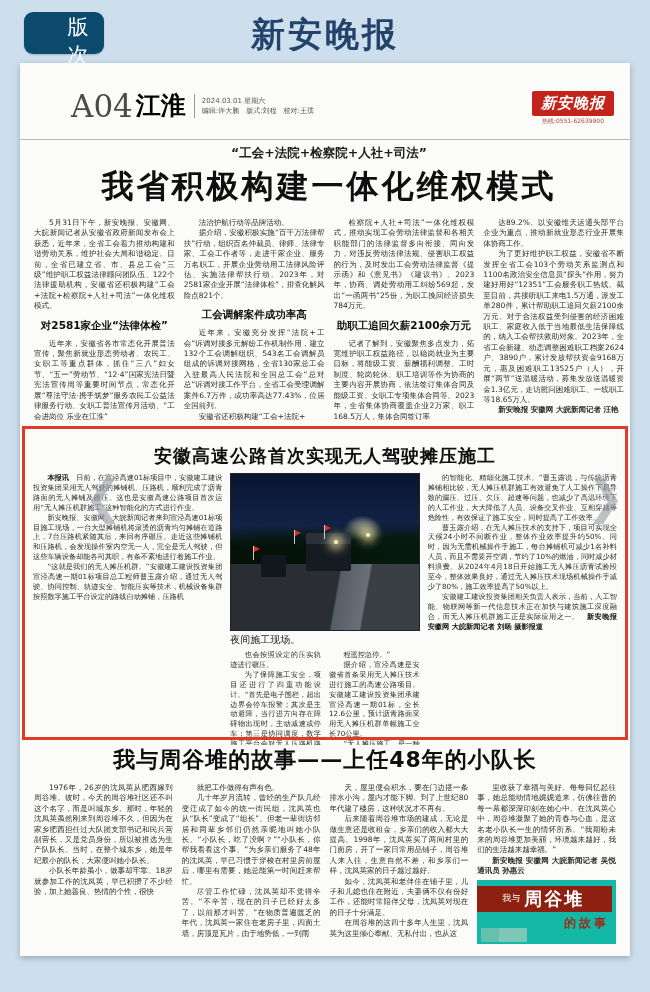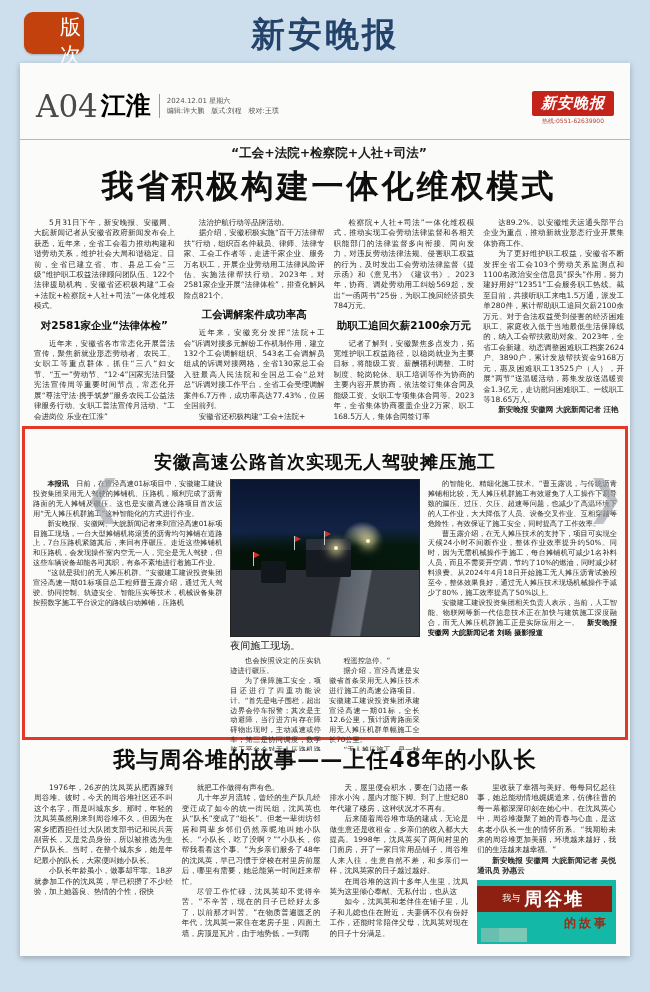--- a/index.html
+++ b/index.html
@@ -1,36 +1,36 @@
 <!DOCTYPE html>
 <html><head>
 <meta charset="utf-8">
 <style>
   html,body{margin:0;padding:0;}
   body{width:650px;height:992px;position:relative;background:#cddeec;
        font-family:"DejaVu Sans",sans-serif;overflow:hidden;}
 
   
-  .banci-btn{position:absolute;left:24px;top:12px;width:60px;height:42px;
-    background:#c2410c;color:#fff;font-size:21px;border:none;border-radius:9px;
+  .banci-btn{position:absolute;left:24px;top:12px;width:80px;height:42px;
+    background:#0c4a6e;color:#fff;font-size:21px;border:none;border-radius:9px;
     font-family:inherit;letter-spacing:2px;box-shadow:0 1px 2px rgba(0,0,0,.2);cursor:pointer;padding-left:36px;}
   .viewer-title{position:absolute;left:0;top:12px;width:650px;text-align:center;
     font-size:34px;font-weight:bold;color:#24436b;letter-spacing:3px;pointer-events:none;}
 
   .nav-chev{position:absolute;z-index:30;font-size:46px;font-weight:bold;
     color:rgba(150,156,163,.6);line-height:1;cursor:pointer;user-select:none;}
   .nav-prev{left:84px;top:474px;}
   .nav-next{left:586px;top:474px;}
 
   
   .newspaper{position:absolute;left:20px;top:63px;width:610px;height:893px;
     background:#fbfbf9;box-shadow:0 2px 6px rgba(0,0,0,.25);}
 
   .masthead{position:absolute;top:26px;left:16px;right:16px;height:46px;}
-  .mast-left{display:flex;align-items:flex-start;}
+  .mast-left{display:flex;align-items:flex-start;margin-left:35px;}
   .pageno{font-size:31px;color:#4a4a4a;font-family:"DejaVu Serif",serif;line-height:34px;}
   .section{font-size:25px;font-weight:bold;color:#000;line-height:34px;margin-left:3px;
     font-family:"DejaVu Serif",serif;}
   .mast-meta{margin-left:8px;border-left:1px solid #999;padding:2px 0 2px 7px;
     font-size:7px;color:#555;line-height:10px;margin-top:5px;}
   .paper-logo{position:absolute;right:0;top:2px;width:82px;text-align:center;}
   .logo-red{background:#c3231b;color:#fff;font-size:15px;font-weight:bold;font-style:italic;
     padding:3px 2px;border-radius:2px;letter-spacing:1px;}
   .logo-hotline{font-size:6px;color:#b5443c;margin-top:1px;}
   .mast-rule{position:absolute;top:76px;left:0;right:0;border-top:1px solid #b8b8b8;}
@@ -45,21 +45,21 @@
   .cols-top .col{height:218px;}
   .para{font-size:7.5px;line-height:10.4px;text-align:justify;text-indent:2em;
     margin:0;color:#2c2c2c;}
   .subhead{font-size:10.5px;font-weight:bold;text-align:center;color:#0d0d0d;margin:7px 0 6px;}
   .sigline{font-weight:bold;}
   .para b{font-weight:bold;color:#111;}
 
   
   .feature{position:absolute;top:363px;left:2px;right:2px;height:314px;
     border:3px solid #e23a28;background:#fbfbf9;box-sizing:border-box;padding:3px 8px;}
-  .headline-2{text-align:center;font-size:18px;font-weight:900;color:#0f0f0f;margin:18px 0 5px;letter-spacing:1px;}
+  .headline-2{text-align:center;font-size:18px;font-weight:900;color:#0f0f0f;margin:12px 0 5px;letter-spacing:1px;}
   .feature-body{display:flex;gap:8px;height:272px;}
   .feature .para{font-size:7.2px;line-height:9.9px;}
   .f-left{width:136px;overflow:hidden;}
   .f-right{width:130px;overflow:hidden;}
   .f-mid{flex:1;display:flex;flex-direction:column;min-width:0;}
   .f-mid-cols{display:flex;gap:8px;flex:1;overflow:hidden;}
   .caption{font-size:10px;color:#222;text-align:left;margin:2px 2px 3px 0;}
 
   
   .photo{height:156px;position:relative;overflow:hidden;border:1px solid #222;
@@ -110,21 +110,21 @@
 <div class="nav-chev nav-prev">❮</div>
 <div class="nav-chev nav-next">❯</div>
 
 <div class="newspaper">
 
   <div class="masthead">
     <div class="mast-left">
       <span class="pageno">A04</span>
       <span class="section">江淮</span>
       <div class="mast-meta">
-        <div>2024.12.01 星期六</div>
+        <div>2024.03.01 星期六</div>
         <div>编辑:许大鹏　版式:刘程　校对:王璞</div>
       </div>
     </div>
     <div class="paper-logo">
       <div class="logo-red">新安晚报</div>
       <div class="logo-hotline">热线:0551-62639900</div>
     </div>
   </div>
   <div class="mast-rule"></div>
 
@@ -206,22 +206,22 @@
           <p class="para">小队长年龄虽小，做事却牢靠。18岁就参加工作的沈凤英，早已积攒了不少经验，加上她善良、热情的个性，很快</p>
         </div>
       <div class="col">
           <p class="para">就把工作做得有声有色。</p>
           <p class="para">几十年岁月流转，曾经的生产队几经变迁成了如今的统一街民组，沈凤英也从“队长”变成了“组长”。但老一辈街坊邻居和同辈乡邻们仍然亲昵地叫她小队长。“小队长，吃了没啊？”“小队长，你帮我看看这个事。”为乡亲们服务了48年的沈凤英，早已习惯于穿梭在村里房前屋后，哪里有需要，她总能第一时间赶来帮忙。</p>
           <p class="para">尽管工作忙碌，沈凤英却不觉得辛苦。“不辛苦，现在的日子已经好太多了，以前那才叫苦。”在物质普遍匮乏的年代，沈凤英一家住在老房子里，四面土墙，房顶是瓦片，由于地势低，一到雨</p>
         </div>
       <div class="col">
           <p class="para">天，屋里便会积水，要在门边搭一条排水小沟，屋内才能下脚。到了上世纪80年代建了楼房，这种状况才不再有。</p>
           <p class="para">后来随着周谷堆市场的建成，无论是做生意还是收租金，乡亲们的收入都大大提高。1998年，沈凤英买了两间村里的门面房，开了一家日常用品铺子，周谷堆人来人往，生意自然不差，和乡亲们一样，沈凤英家的日子越过越好。</p>
+          <p class="para">如今，沈凤英和老伴住在铺子里，儿子和儿媳也住在附近，夫妻俩不仅有份好工作，还能时常陪伴父母，沈凤英对现在的日子十分满足。</p>
           <p class="para">在周谷堆的这四十多年人生里，沈凤英为这里倾心奉献、无私付出，也从这</p>
-          <p class="para">如今，沈凤英和老伴住在铺子里，儿子和儿媳也住在附近，夫妻俩不仅有份好工作，还能时常陪伴父母，沈凤英对现在的日子十分满足。</p>
         </div>
       <div class="col">
         <div>
             <p class="para">里收获了幸福与美好。每每回忆起往事，她总能动情地娓娓道来，仿佛往昔的每一幕都深深印刻在她心中。在沈凤英心中，周谷堆凝聚了她的青春与心血，是这名老小队长一生的情怀所系。“我期盼未来的周谷堆更加美丽，环境越来越好，我们的生活越来越幸福。”</p>
             <p class="para sigline">新安晚报 安徽网 大皖新闻记者 吴悦 通讯员 孙惠云</p>
           </div>
         <div class="story-graphic">
           <div class="sg-banner">
             <span class="sg-small">我与</span>
             <span class="sg-large">周谷堆</span>

